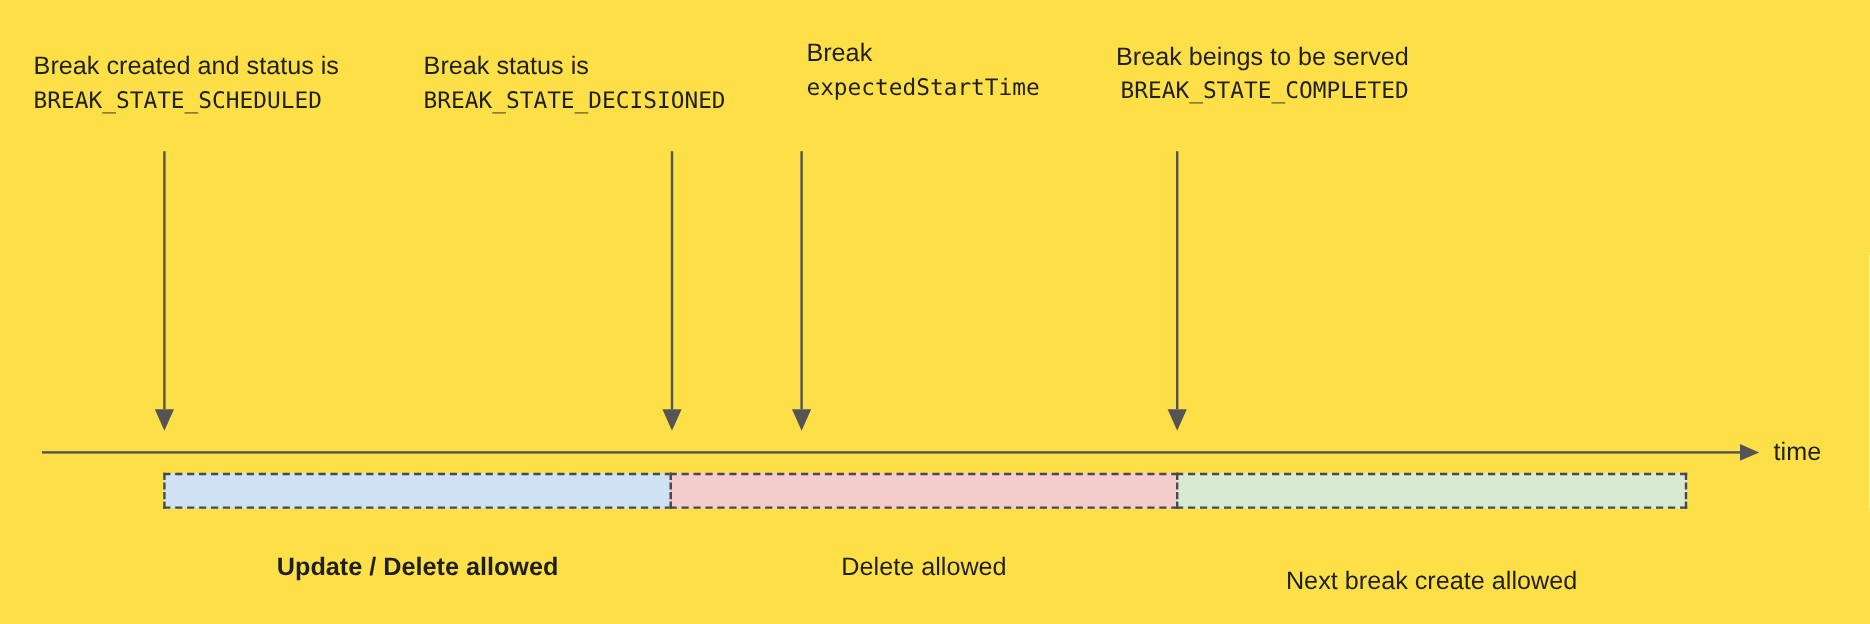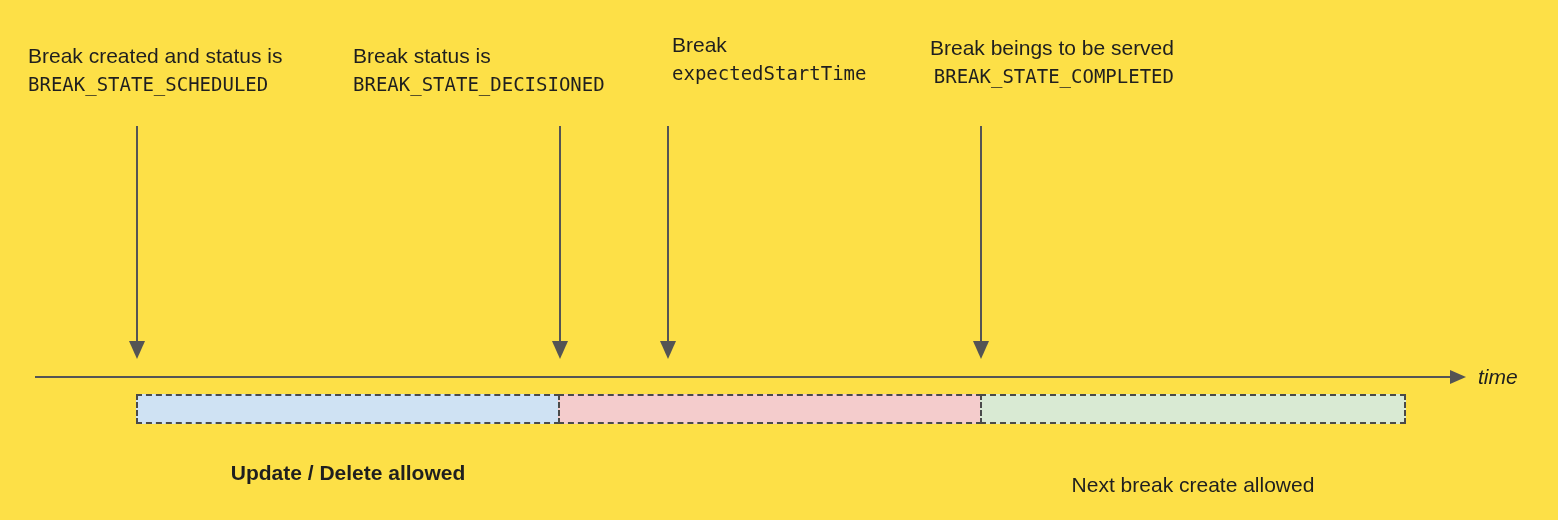--- a/index.html
+++ b/index.html
@@ -64,21 +64,20 @@
     width: 0;
     height: 0;
     border-top: 7px solid transparent;
     border-bottom: 7px solid transparent;
     border-left: 16px solid #545454;
   }
   .axis-label {
     position: absolute;
     left: 1478px;
     top: 363px;
-    font-style: italic;
   }
   .bar {
     position: absolute;
     top: 394px;
     height: 26px;
     border: 2px dashed #4a4a4a;
     box-sizing: content-box;
   }
   .bar-1 { left: 136px; width: 420px; }
   .bar-2 { left: 558px; width: 420px; }
@@ -132,15 +131,16 @@
 
   <div class="axis"></div>
   <div class="axis-head"></div>
   <div class="axis-label sans">time</div>
 
   <div class="bar bar-1" style="background: rgb(207, 226, 243);"></div>
   <div class="bar bar-2" style="background: rgb(244, 204, 204);"></div>
   <div class="bar bar-3" style="background: rgb(217, 234, 211);"></div>
 
   <div class="seg-label seg-label-1 sans">Update / Delete allowed</div>
+  <div class="seg-label seg-label-2 sans">Delete allowed</div>
   <div class="seg-label seg-label-3 sans">Next break create allowed</div>
 
 </div>
 
 </body></html>

